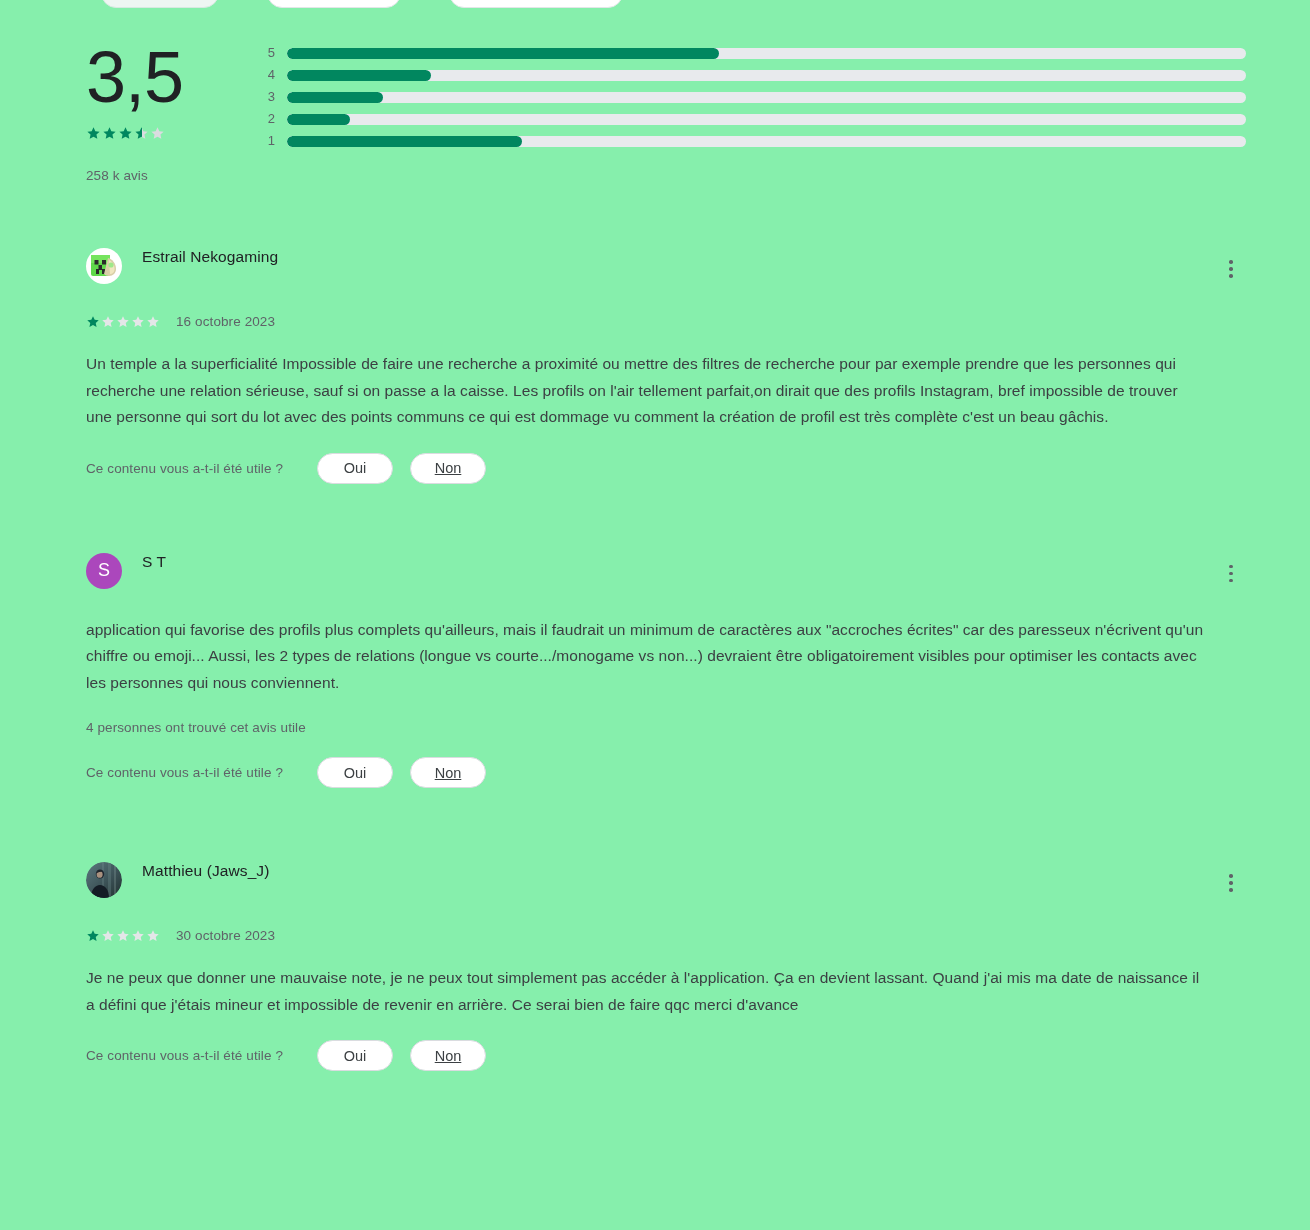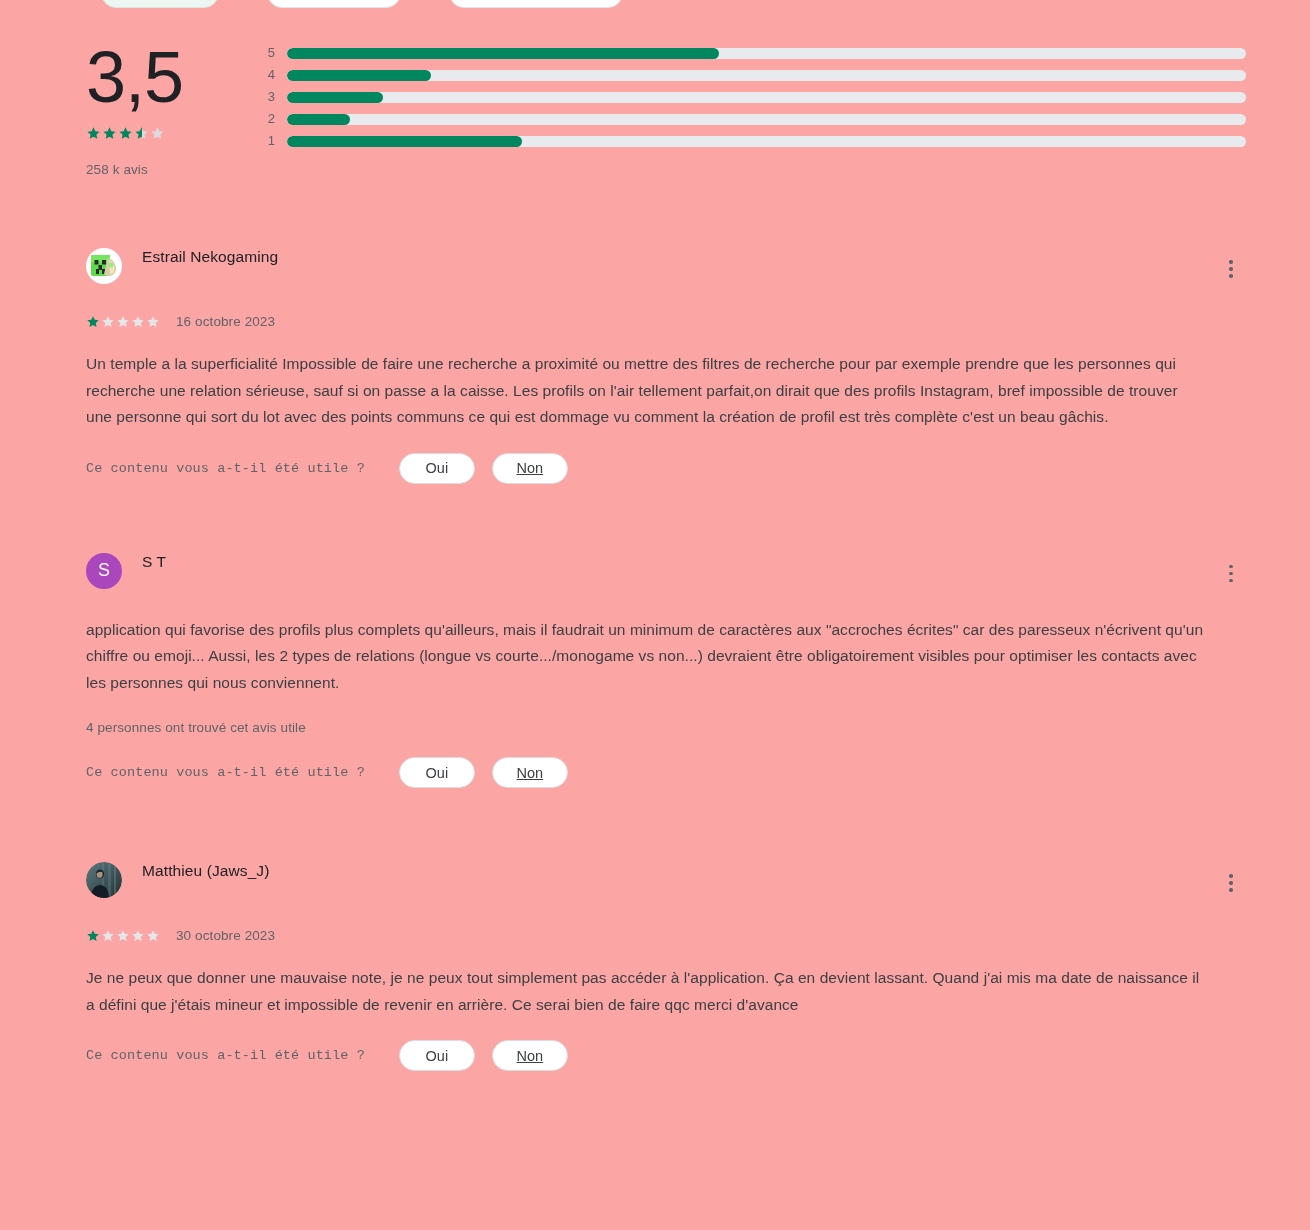--- a/index.html
+++ b/index.html
@@ -10,21 +10,21 @@
     background: #ffffff;
     font-family: "Liberation Sans", sans-serif;
     color: #202124;
     overflow: hidden;
   }
 
   .page {
     position: relative;
     width: 1310px;
     height: 1230px;
-    background: #fca5a5;
+    background: #86efac;
   }
 
   
   .chip-strip {
     position: absolute;
     top: -22px;
     left: 101px;
     display: flex;
     gap: 48px;
   }
@@ -62,21 +62,21 @@
     font-weight: 400;
     letter-spacing: -1px;
     color: #202124;
   }
   .score-stars {
     margin-top: 12px;
     height: 20px;
     line-height: 20px;
   }
   .score-count {
-    margin-top: 16px;
+    margin-top: 22px;
     font-size: 13.5px;
     color: #5f6368;
     letter-spacing: .1px;
   }
 
   
   .stars { display: inline-flex; align-items: center; gap: 1px; }
   .stars.small svg { width: 15px; height: 15px; display: block; }
   .stars.tiny  svg { width: 14px; height: 14px; display: block; }
 
@@ -206,21 +206,20 @@
 
   .rev-ask {
     margin-top: 22px;
     display: flex;
     align-items: center;
   }
   .rev-ask-label {
     font-size: 13.5px;
     color: #5f6368;
     letter-spacing: .1px;
-    font-family: Liberation Mono, monospace;
   }
   .pill {
     margin-left: 34px;
     min-width: 76px;
     height: 31px;
     border-radius: 16px;
     border: 1px solid #dadce0;
     background: #fff;
     font-family: "Liberation Sans", sans-serif;
     font-size: 14.5px;

